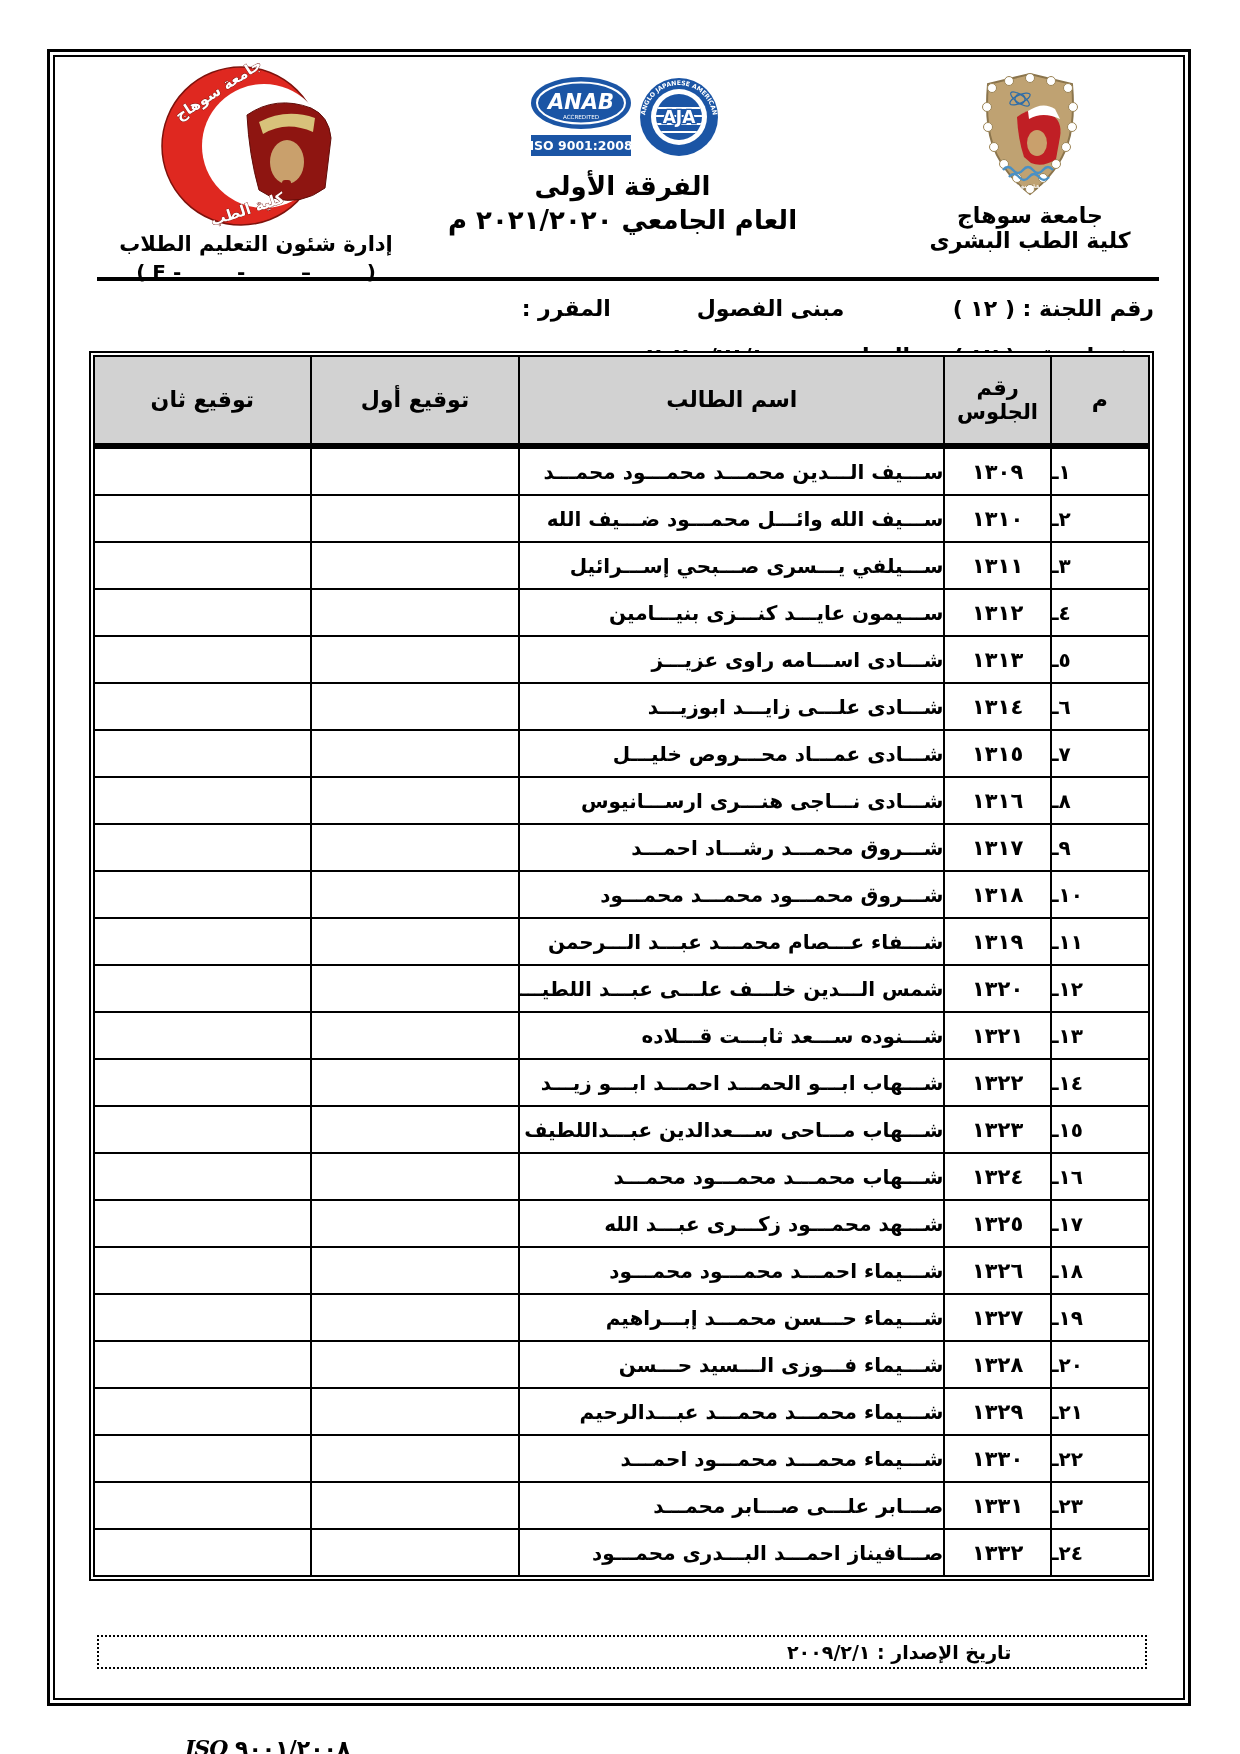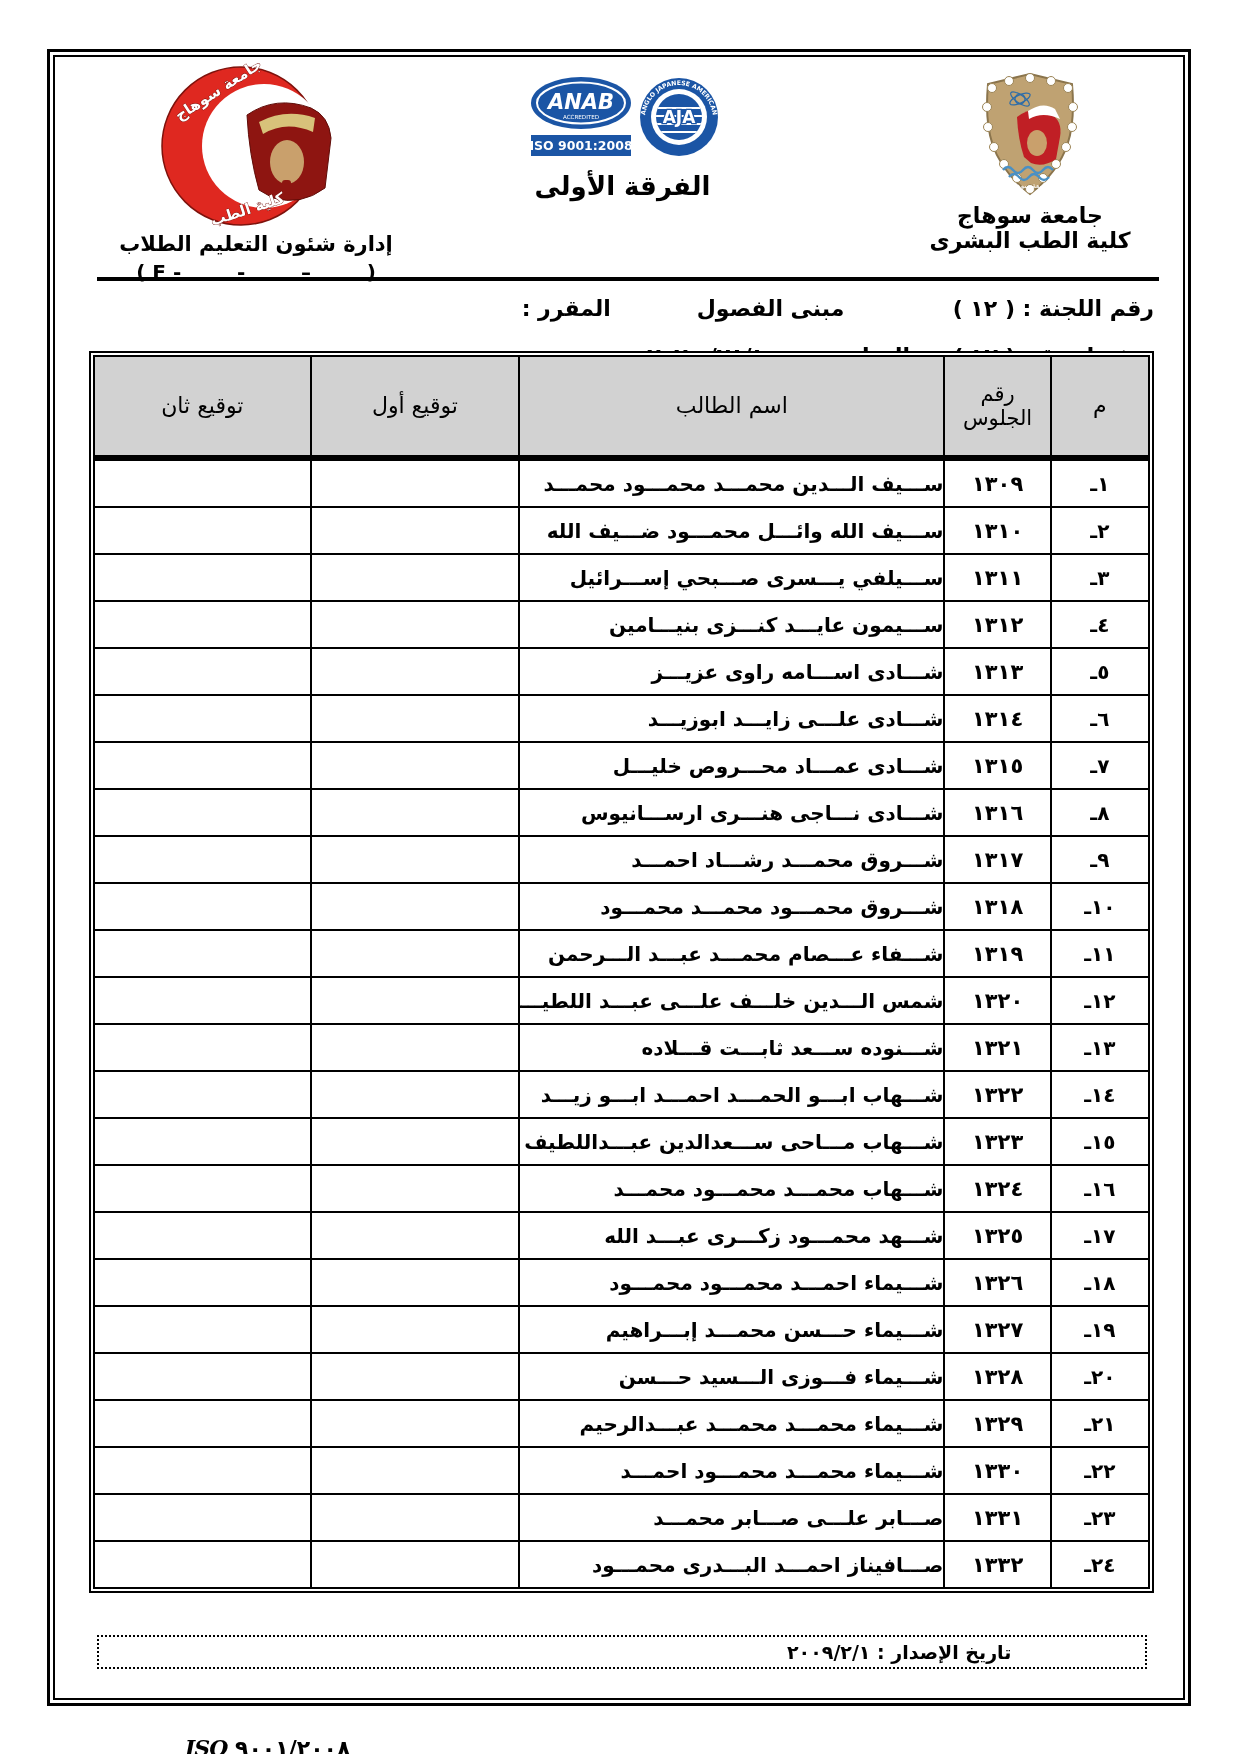--- a/index.html
+++ b/index.html
@@ -25,23 +25,23 @@
              grid-template-columns:21% 30% 49%;grid-template-rows:36px 36px;row-gap:12px;
              font-size:22px;font-weight:bold;align-items:center;}
   .cell-r{text-align:right;}
   .cell-c{text-align:center;}
   .cell-l{text-align:center;}
   
   .tbl-wrap{position:absolute;left:34px;top:294px;width:1065px;border:2.5px solid #000;
             padding:2px;box-sizing:border-box;background:#fff;}
   table.roster{width:100%;border-collapse:collapse;table-layout:fixed;}
   table.roster th{background:#d2d2d2;border:2px solid #000;border-bottom:6px solid #000;
-      font-size:22px;font-weight:normal;height:86px;vertical-align:middle;line-height:1.15;padding:6px;}
+      font-size:22px;font-weight:bold;height:86px;vertical-align:middle;line-height:1.15;padding:0;}
   table.roster td{border:2px solid #000;height:45px;padding:0;}
-  td.c-serial{text-align:center;font-size:20px;font-weight:bold;}
+  td.c-serial{text-align:left;font-size:20px;font-weight:bold;}
   td.c-seat{text-align:center;font-size:21px;font-weight:bold;letter-spacing:4px;}
   td.c-name{text-align:right;padding-right:7px;font-size:20px;font-weight:bold;
             white-space:nowrap;overflow:hidden;}
   
   .footer-box{position:absolute;left:42px;top:1578px;width:1050px;height:34px;
       border:2px dotted #000;display:grid;grid-template-columns:47% 53%;box-sizing:border-box;
       font-size:19px;font-weight:bold;align-items:center;text-align:center;}
   .footer-cell-r{border-left:2px dotted #000;height:100%;display:flex;align-items:center;justify-content:center;}
   .footer-cell-l{height:100%;display:flex;align-items:center;justify-content:center;}
   .iso-line{position:absolute;left:130px;top:1678px;direction:ltr;font-size:22px;font-weight:bold;}
@@ -118,20 +118,21 @@
           <g clip-path="url(#ajaClip)" stroke="#fff" stroke-width="2">
             <line x1="15" y1="31" x2="65" y2="31"></line>
               <line x1="15" y1="39" x2="65" y2="39"></line>
             <line x1="15" y1="47" x2="65" y2="47"></line>
               <line x1="15" y1="55" x2="65" y2="55"></line>
           </g>
           <text x="40" y="46" font-size="17" font-weight="bold" fill="#fff" stroke="#1b55a5" stroke-width="2.4" text-anchor="middle" style="paint-order:stroke">AJA</text>
         </svg>
       </div>
       <div class="grade">الفرقة الأولى</div>
+      <div class="year">العام الجامعي ٢٠٢١/٢٠٢٠ م</div>
     </div>
 
     <div class="left-block">
       <svg class="crescent-svg" viewBox="0 0 210 172">
         <circle cx="90" cy="86" r="79" fill="#df2820" stroke="#7e120c" stroke-width="1.5"></circle>
         <circle cx="113" cy="86" r="62" fill="#fff"></circle>
         <path d="M96,55 Q125,35 160,48 Q178,56 180,78 L174,128 Q150,146 122,138 L108,130 Q98,95 96,55 Z" fill="#8e1511" stroke="#5f0c08" stroke-width="1"></path>
         <path d="M108,62 Q135,48 164,58 L162,72 Q135,60 112,74 Z" fill="#d8c27a"></path>
         <ellipse cx="136" cy="102" rx="17" ry="22" fill="#c9a06c"></ellipse>
         <rect x="131" y="120" width="9" height="15" rx="3" fill="#8e1511"></rect>

